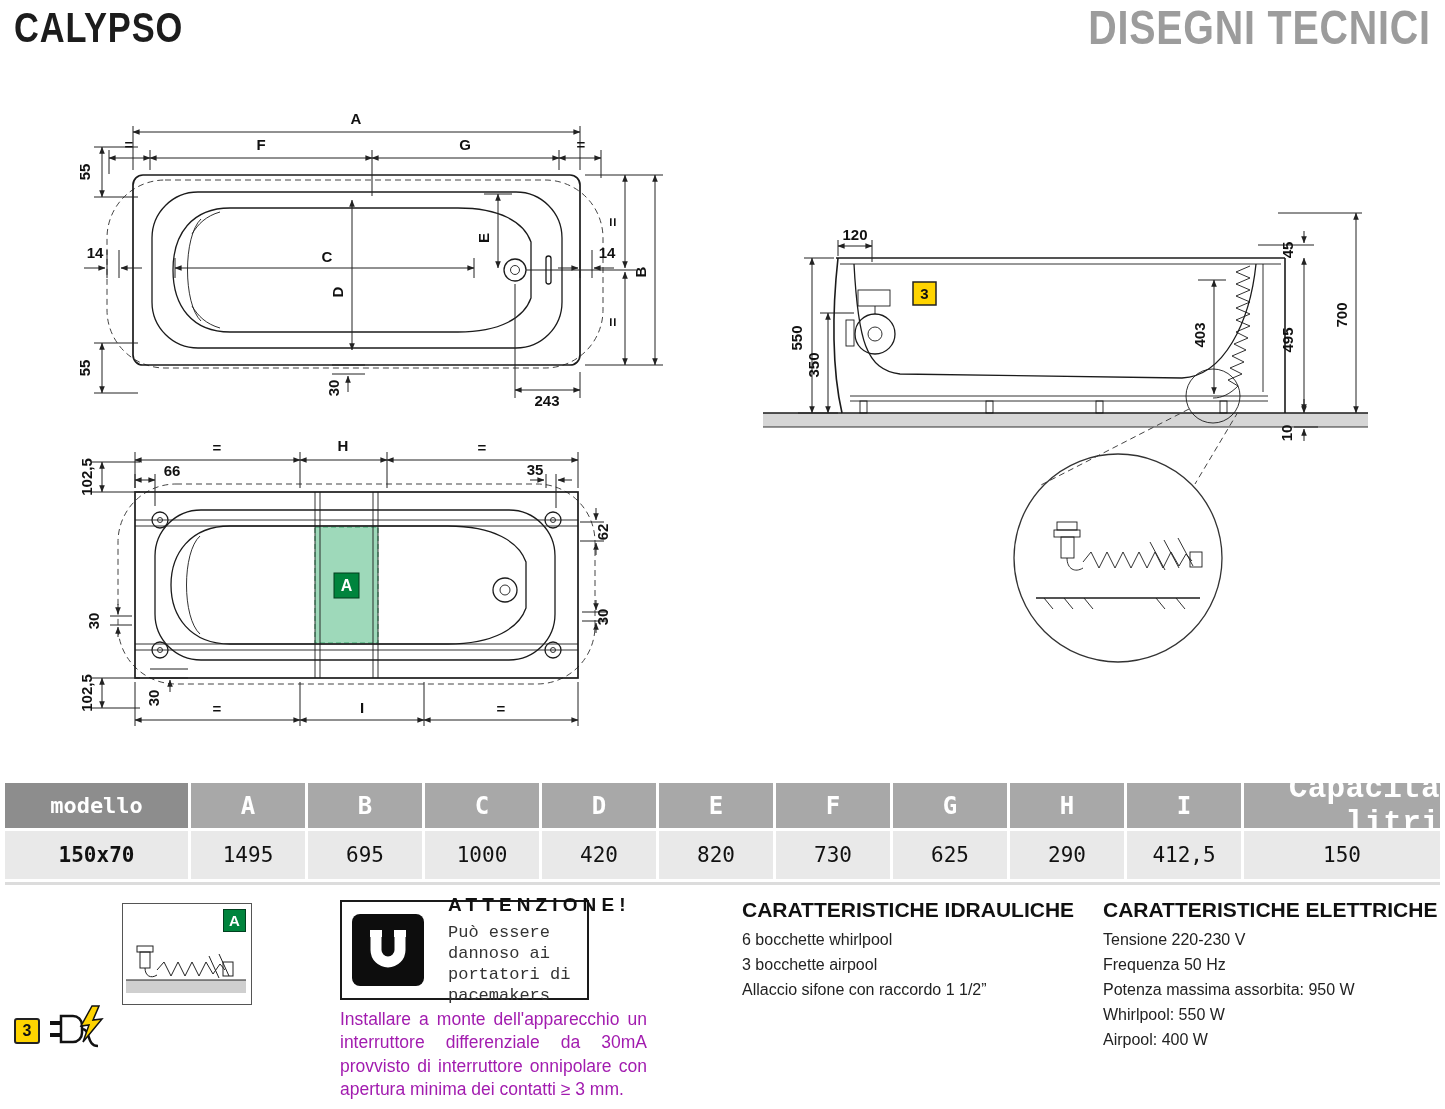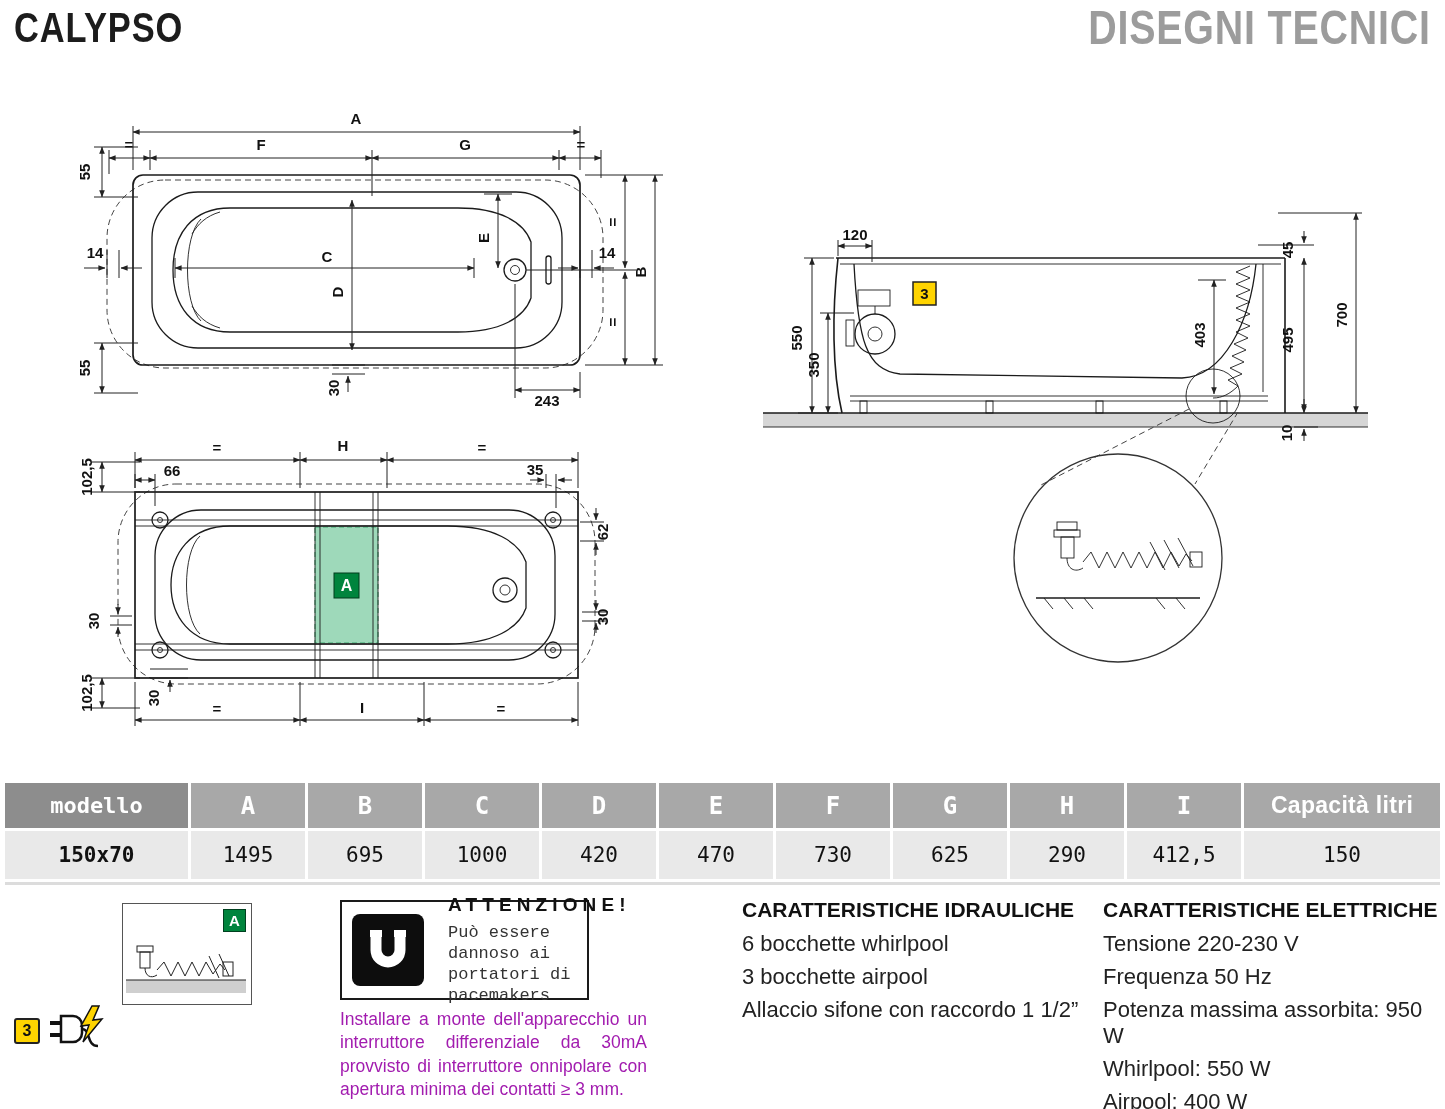--- a/index.html
+++ b/index.html
@@ -23,21 +23,21 @@
   .dim  { fill:none; stroke:#222; stroke-width:1; }
   .dimtxt { font:600 15px "Liberation Sans", sans-serif; fill:#111; text-anchor:middle; }
 
   
   #spec-table { position:absolute; left:5px; top:783px; width:1435px; border-bottom:3px solid #dcdcdc; padding-bottom:3px;}
   .thead, .trow { display:grid; grid-template-columns:183px repeat(9,1fr) 196px; gap:3px; }
   .thead { margin-bottom:3px; }
   .th { background:#a8a8a8; color:#fff; font:bold 24px "DejaVu Sans Mono", monospace;
         height:45px; display:flex; align-items:center; justify-content:center;text-align:right; }
   .th-model { background:#8d8d8d; font-size:22px; }
-  .th-cap { font-family:Liberation Sans, sans-serif; font-size:23px; letter-spacing:.3px; }
+  .th-cap { font-family:Liberation Mono, monospace; font-size:31px; letter-spacing:.3px; }
   .td { background:#e9e9e9; color:#111; font:21px "DejaVu Sans Mono", monospace;
         height:48px; display:flex; align-items:center; justify-content:center; }
   .td-model { font-weight:bold; }
 
   
   #mini-box { position:absolute; left:122px; top:903px; width:130px; height:102px; border:1px solid #555; background:#fff; }
   .a-badge { position:absolute; right:5px; top:5px; width:23px; height:23px; background:#00843d; border:1px solid #00401f;
              color:#fff; font:bold 15px "Liberation Sans", sans-serif; display:flex; align-items:center; justify-content:center; }
   #badge-3 { position:absolute; left:14px; top:1018px; width:26px; height:26px; background:#ffd400; border:2px solid #222;
              font:bold 16px "Liberation Sans", sans-serif; display:flex; align-items:center; justify-content:center; border-radius:3px; color:#111;}
@@ -50,21 +50,21 @@
   #warning-text .w-title { font-size:19px; font-weight:bold; letter-spacing:.27em; color:#111; margin-bottom:6px; white-space:nowrap; }
   #warning-text .w-line  { font-size:17px; color:#333; line-height:1.25;font-family:Liberation Mono, monospace; }
 
   #install-note { position:absolute; left:340px; top:1008px; width:307px; font-size:17.5px; line-height:1.33;
                   color:#a21caf; text-align:justify; }
 
   .char-block { position:absolute; }
   #hydraulic { left:742px; top:898px; width:350px; }
   #electric  { left:1103px; top:898px; width:340px; }
   .char-title { font-size:21px; font-weight:bold; color:#111; margin-bottom:9px; }
-  .char-item  { font-size:22px; color:#222; margin-bottom:7px; }
+  .char-item  { font-size:16px; color:#222; margin-bottom:7px; }
 </style>
 </head>
 <body>
 
 <div id="page">
 
   <div class="title">CALYPSO</div>
   <div class="subtitle">DISEGNI TECNICI</div>
 
   <svg id="top-view" class="drawing" width="600" height="335" viewBox="0 0 600 335">
@@ -312,21 +312,21 @@
       <div class="th">H</div>
       <div class="th">I</div>
       <div class="th th-cap">Capacità litri</div>
     </div>
     <div class="trow">
       <div class="td td-model">150x70</div>
       <div class="td">1495</div>
       <div class="td">695</div>
       <div class="td">1000</div>
       <div class="td">420</div>
-      <div class="td">470</div>
+      <div class="td">820</div>
       <div class="td">730</div>
       <div class="td">625</div>
       <div class="td">290</div>
       <div class="td">412,5</div>
       <div class="td">150</div>
     </div>
   </div>
 
   <div id="mini-box">
     <svg width="126" height="96" viewBox="0 0 126 96">

